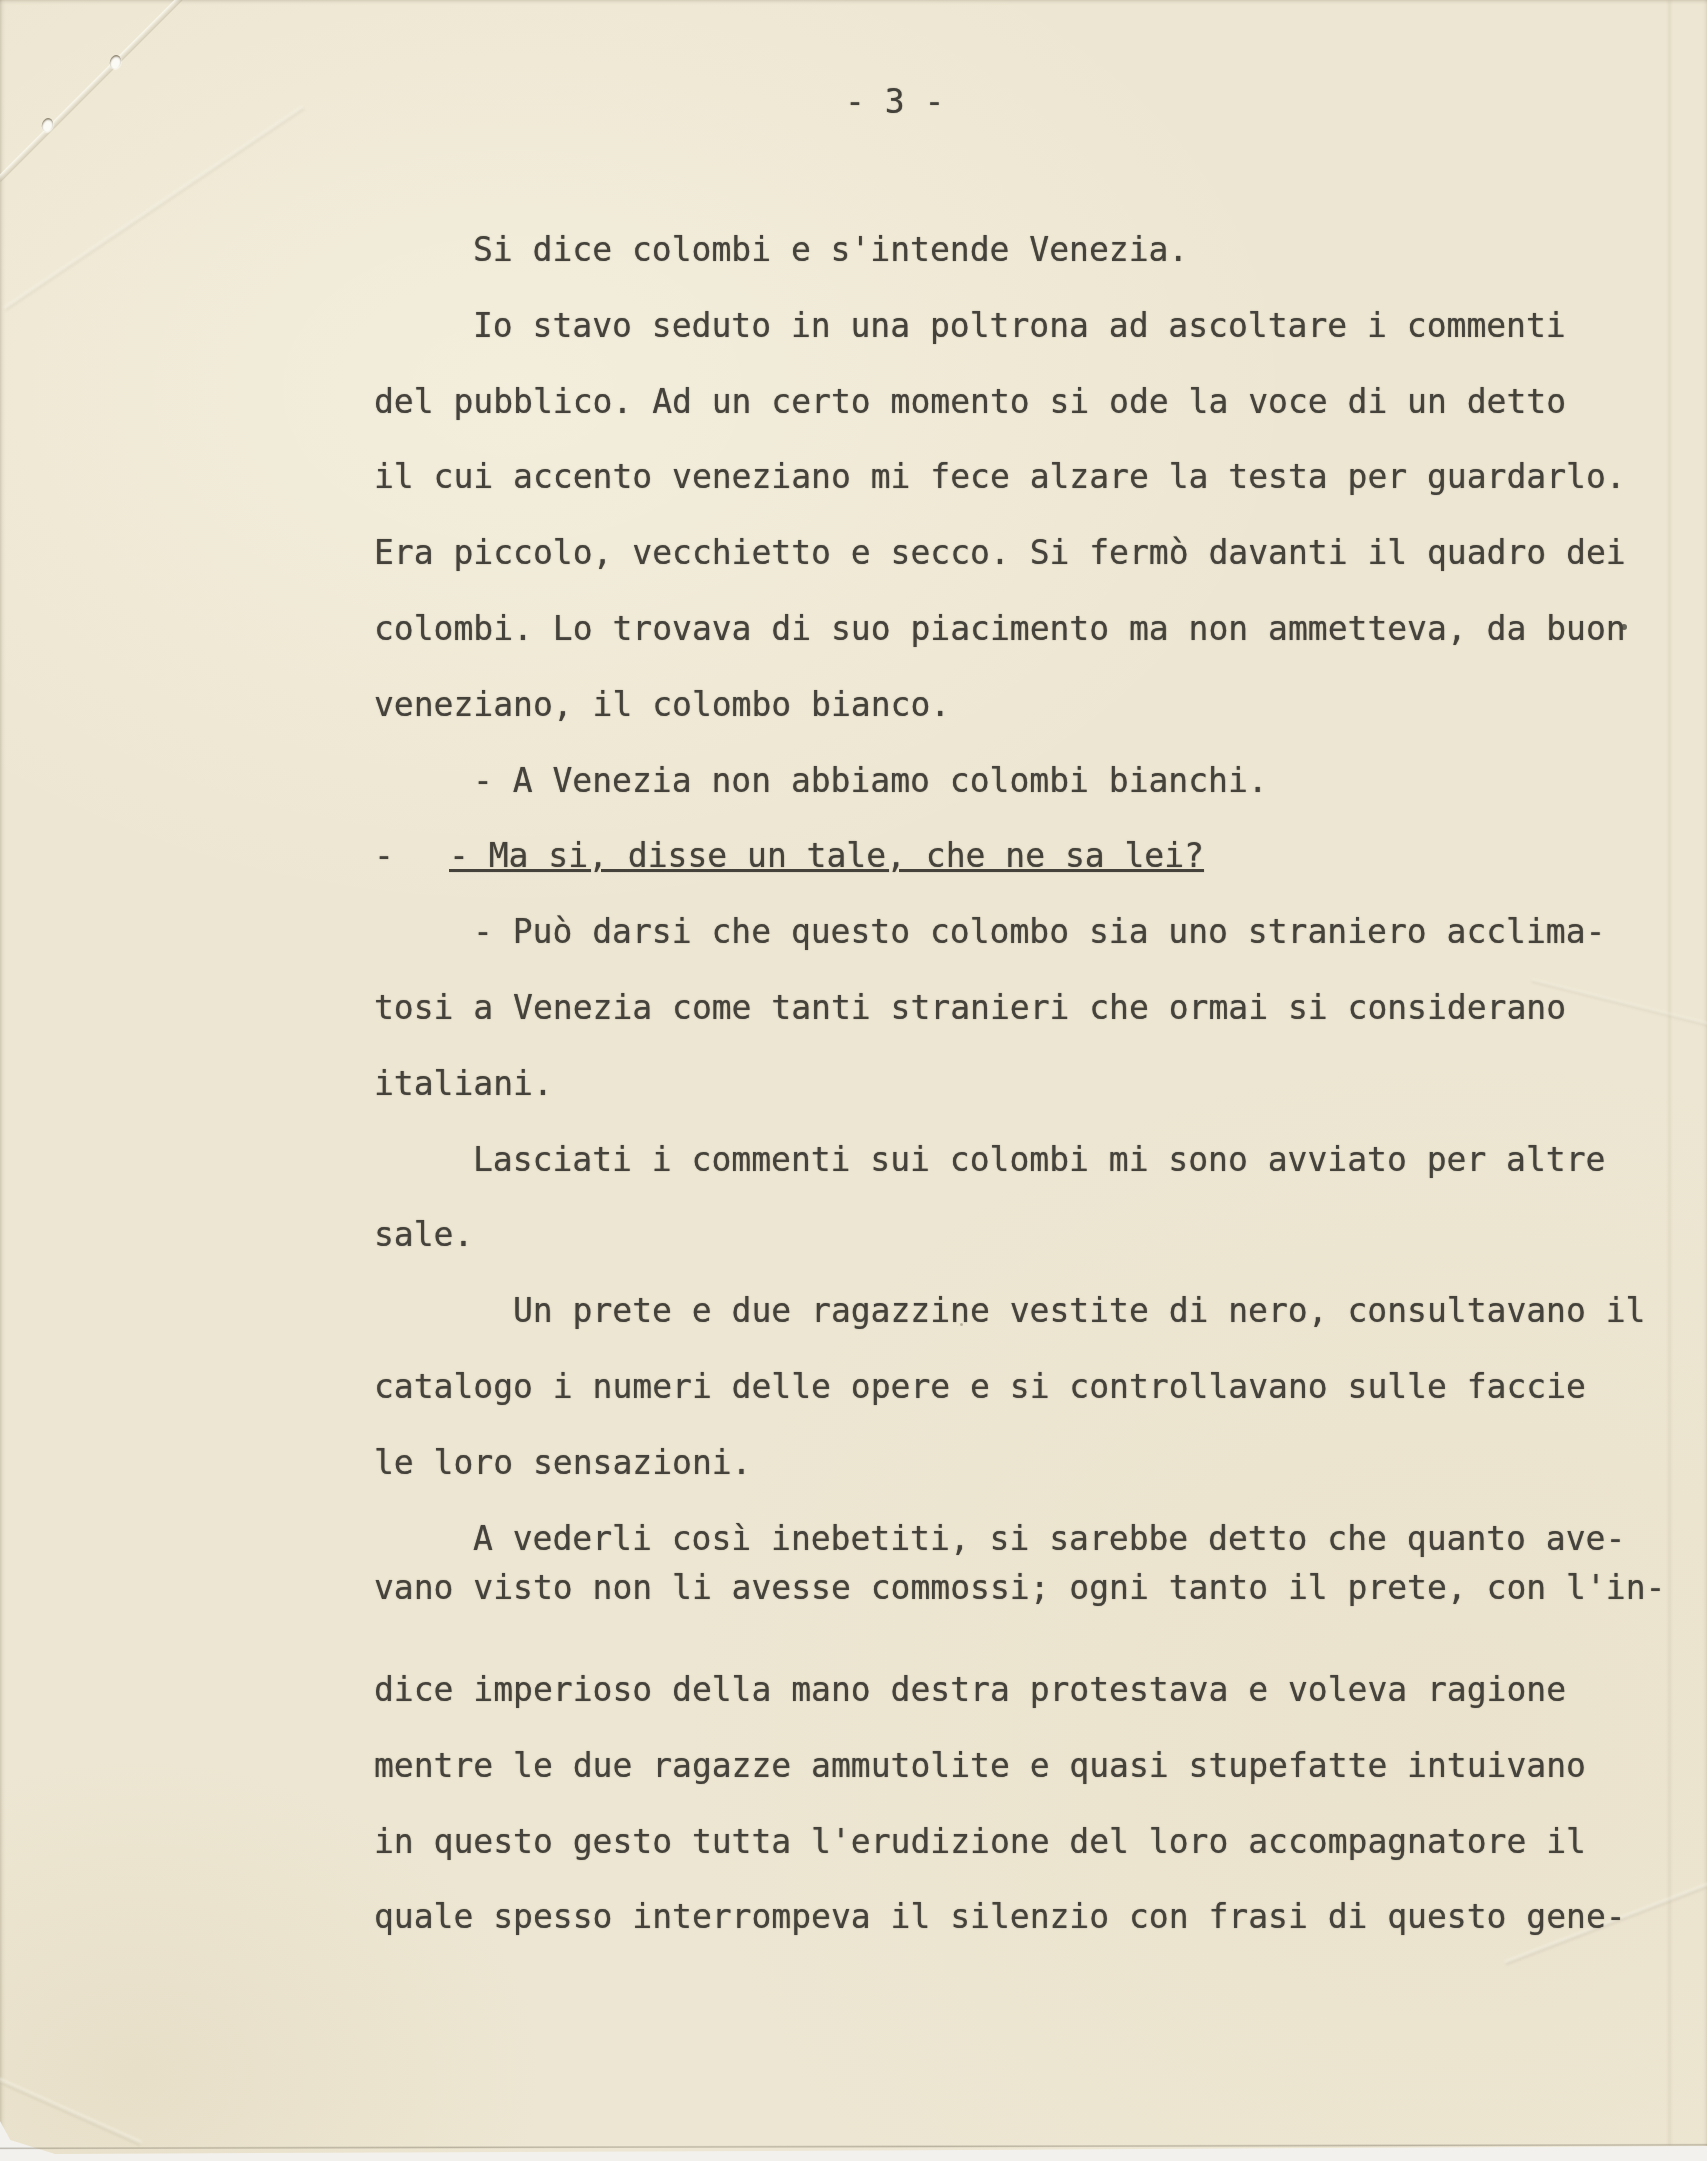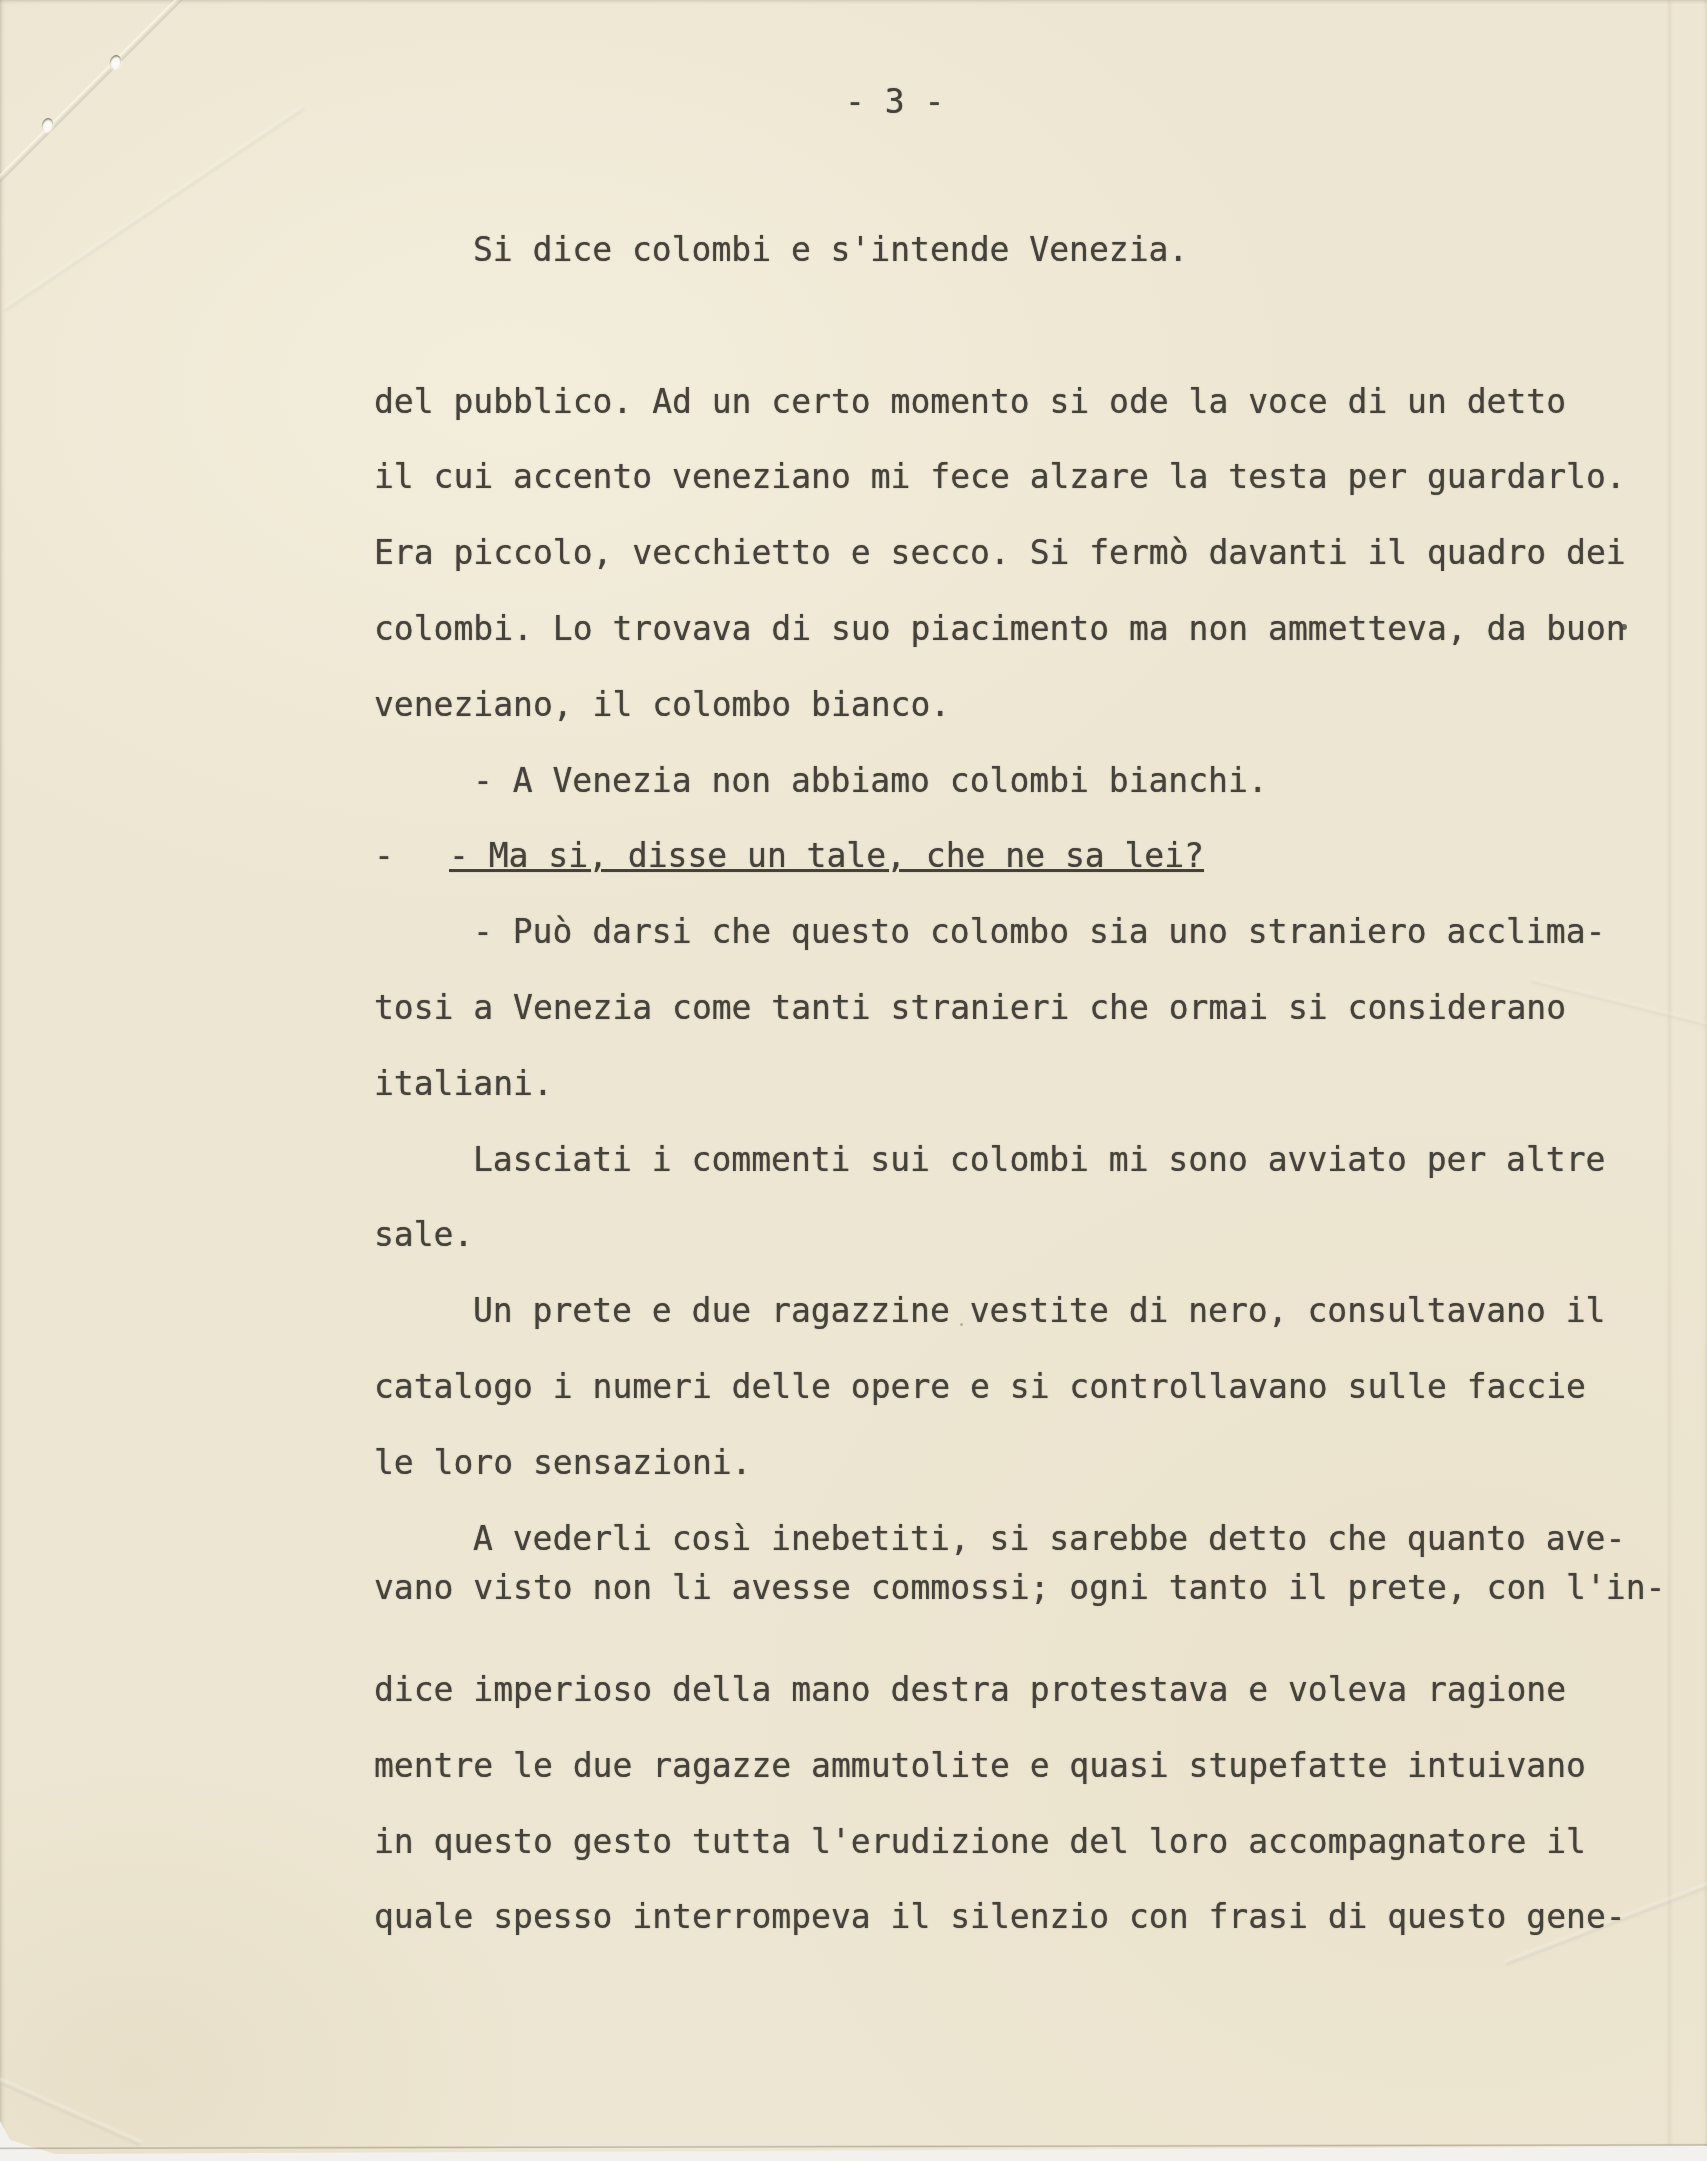--- a/index.html
+++ b/index.html
@@ -127,33 +127,34 @@
     <div class="pin-hole hole-1"></div>
     <div class="pin-hole hole-2"></div>
     <div class="ink-speck"></div>
     <div class="dust-speck dust-1"></div>
     <div class="dust-speck dust-2"></div>
 
     <div id="typed-layer">
       <div class="page-number">- 3 -</div>
 
     <div class="line indent" style="top: 230px;"><span class="line-text">Si dice colombi e s'intende Venezia.</span></div>
+        <div class="line indent" style="top: 306px;"><span class="line-text">Io stavo seduto in una poltrona ad ascoltare i commenti</span></div>
         <div class="line" style="top: 382px;"><span class="line-text">del pubblico. Ad un certo momento si ode la voce di un detto</span></div>
         <div class="line" style="top: 457px;"><span class="line-text">il cui accento veneziano mi fece alzare la testa per guardarlo.</span></div>
         <div class="line" style="top: 533px;"><span class="line-text">Era piccolo, vecchietto e secco. Si fermò davanti il quadro dei</span></div>
         <div class="line" style="top: 609px;"><span class="line-text">colombi. Lo trovava di suo piacimento ma non ammetteva, da buon</span></div>
         <div class="line" style="top: 685px;"><span class="line-text">veneziano, il colombo bianco.</span></div>
         <div class="line indent" style="top: 761px;"><span class="line-text">- A Venezia non abbiamo colombi bianchi.</span></div>
         <div class="line has-margin-dash" style="top: 836px;"><span class="margin-dash">-</span><span class="line-text">- Ma si, disse un tale, che ne sa lei?</span></div>
         <div class="line indent" style="top: 912px;"><span class="line-text">- Può darsi che questo colombo sia uno straniero acclima-</span></div>
         <div class="line" style="top: 988px; text-align: center;"><span class="line-text">tosi a Venezia come tanti stranieri che ormai si considerano</span></div>
         <div class="line" style="top: 1064px;"><span class="line-text">italiani.</span></div>
         <div class="line indent" style="top: 1140px;"><span class="line-text">Lasciati i commenti sui colombi mi sono avviato per altre</span></div>
         <div class="line" style="top: 1215px; text-align: center;"><span class="line-text">sale.</span></div>
-        <div class="line indent" style="top: 1291px;"><span class="line-text">Un prete e due ragazzine vestite di nero, consultavano il</span></div>
+        <div class="line indent" style="top: 1291px; margin-left: 40px;"><span class="line-text">Un prete e due ragazzine vestite di nero, consultavano il</span></div>
         <div class="line" style="top: 1367px;"><span class="line-text">catalogo i numeri delle opere e si controllavano sulle faccie</span></div>
         <div class="line" style="top: 1443px;"><span class="line-text">le loro sensazioni.</span></div>
         <div class="line indent" style="top: 1519px;"><span class="line-text">A vederli così inebetiti, si sarebbe detto che quanto ave-</span></div>
         <div class="line" style="top: 1568px;"><span class="line-text">vano visto non li avesse commossi; ogni tanto il prete, con l'in-</span></div>
         <div class="line" style="top: 1670px;"><span class="line-text">dice imperioso della mano destra protestava e voleva ragione</span></div>
         <div class="line" style="top: 1746px;"><span class="line-text">mentre le due ragazze ammutolite e quasi stupefatte intuivano</span></div>
         <div class="line" style="top: 1822px;"><span class="line-text">in questo gesto tutta l'erudizione del loro accompagnatore il</span></div>
         <div class="line" style="top: 1897px;"><span class="line-text">quale spesso interrompeva il silenzio con frasi di questo gene-</span></div>
       </div>
   </div>

